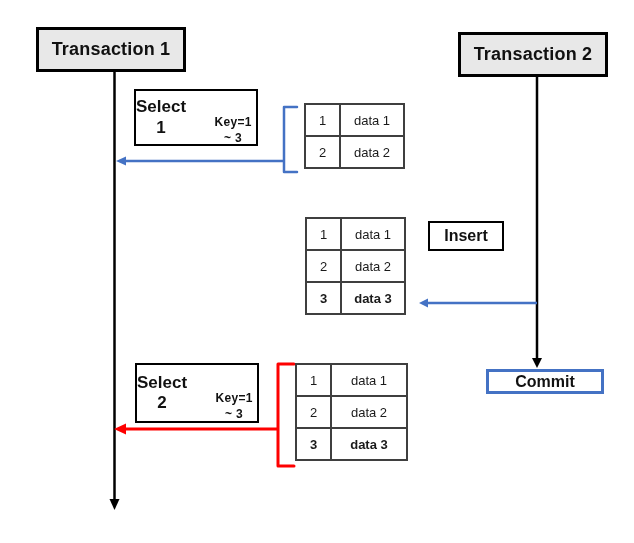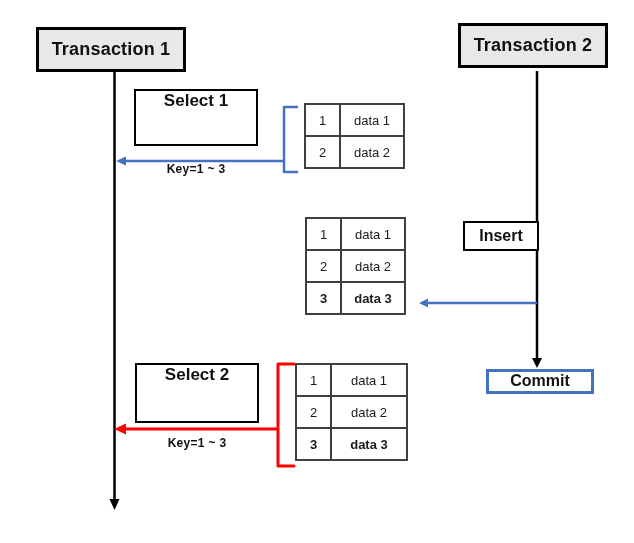--- a/index.html
+++ b/index.html
@@ -13,33 +13,33 @@
   *{margin:0;padding:0;box-sizing:border-box;}
   body{background:#ffffff;font-family:"Liberation Sans","DejaVu Sans",sans-serif;}
   .canvas{position:relative;width:634px;height:543px;background:#ffffff;overflow:hidden;}
   .abs{position:absolute;}
   .txn-box{
     width:150px;height:45px;border:3px solid var(--line);background:var(--box-fill);
     display:flex;align-items:center;justify-content:center;
     font-size:18px;font-weight:bold;color:#111;letter-spacing:0.2px;
   }
   .op-box{
-    border:2px solid var(--line);background:#fff;display:flex;flex-direction:column;
-    align-items:center;justify-content:space-between;text-align:center;gap:24px;
+    border:2px solid var(--line);background:#fff;display:flex;flex-direction:row;
+    align-items:center;justify-content:center;text-align:center;gap:24px;
   }
   .op-title{font-size:17px;font-weight:bold;color:#111;line-height:1.2;}
   .op-sub{font-size:12px;font-weight:bold;color:#111;line-height:1.3;letter-spacing:0.3px;margin-top:27px;}
   .insert-box{
     width:76px;height:30px;border:2px solid var(--line);background:#fff;
     display:flex;align-items:center;justify-content:center;
     font-size:16px;font-weight:bold;color:#111;
   }
   .commit-box{
-    width:108px;height:25px;border:3px solid var(--accent-blue);background:#fff;
-    display:flex;justify-content:center;
+    width:118px;height:25px;border:3px solid var(--accent-blue);background:#fff;
+    display:flex;align-items:center;justify-content:center;
     font-size:16px;font-weight:bold;color:#111;
   }
   table.data-table{border-collapse:collapse;background:#fff;table-layout:fixed;}
   table.data-table td{
     border:2px solid var(--table-border);
     height:32px;text-align:center;vertical-align:middle;
     font-size:13px;color:var(--cell-text);padding:0;
   }
   table.data-table td.col-key{width:35px;}
   table.data-table td.col-val{width:64px;}
@@ -69,21 +69,21 @@
     <polygon points="419,303 428,298.5 428,307.5" fill="var(--accent-blue)"></polygon>
 
     <path d="M294,364 L278,364 L278,466 L294,466" fill="none" stroke="var(--accent-red)" stroke-width="3" stroke-linejoin="round" stroke-linecap="round"></path>
     <line x1="278" y1="429" x2="126" y2="429" stroke="var(--accent-red)" stroke-width="3"></line>
     <polygon points="114,429 126,423.5 126,434.5" fill="var(--accent-red)"></polygon>
   </svg>
 
   <div class="abs txn-box" style="left:36px;top:27px;">
     <span>Transaction 1</span>
   </div>
-  <div class="abs txn-box" style="left:458px;top:23px;">
+  <div class="abs txn-box" style="left:458px;top:32px;">
     <span>Transaction 2</span>
   </div>
 
   <div class="abs op-box" style="left:134px;top:89px;width:124px;height:57px;">
     <div class="op-title">Select 1</div>
     <div class="op-sub">Key=1 ~ 3</div>
   </div>
 
   <table class="data-table abs" style="left:304px;top:103px;">
     <tbody>
@@ -108,21 +108,21 @@
       <td class="col-key">2</td>
       <td class="col-val">data 2</td>
     </tr>
     <tr>
       <td class="col-key hl-blue">3</td>
       <td class="col-val hl-blue">data 3</td>
     </tr>
   </tbody>
     </table>
 
-  <div class="abs insert-box" style="left:463px;top:221px;">
+  <div class="abs insert-box" style="left:428px;top:221px;">
     <span>Insert</span>
   </div>
 
   <div class="abs commit-box" style="left:486px;top:369px;">
     <span>Commit</span>
   </div>
 
   <div class="abs op-box" style="left:135px;top:363px;width:124px;height:60px;">
     <div class="op-title">Select 2</div>
     <div class="op-sub">Key=1 ~ 3</div>

